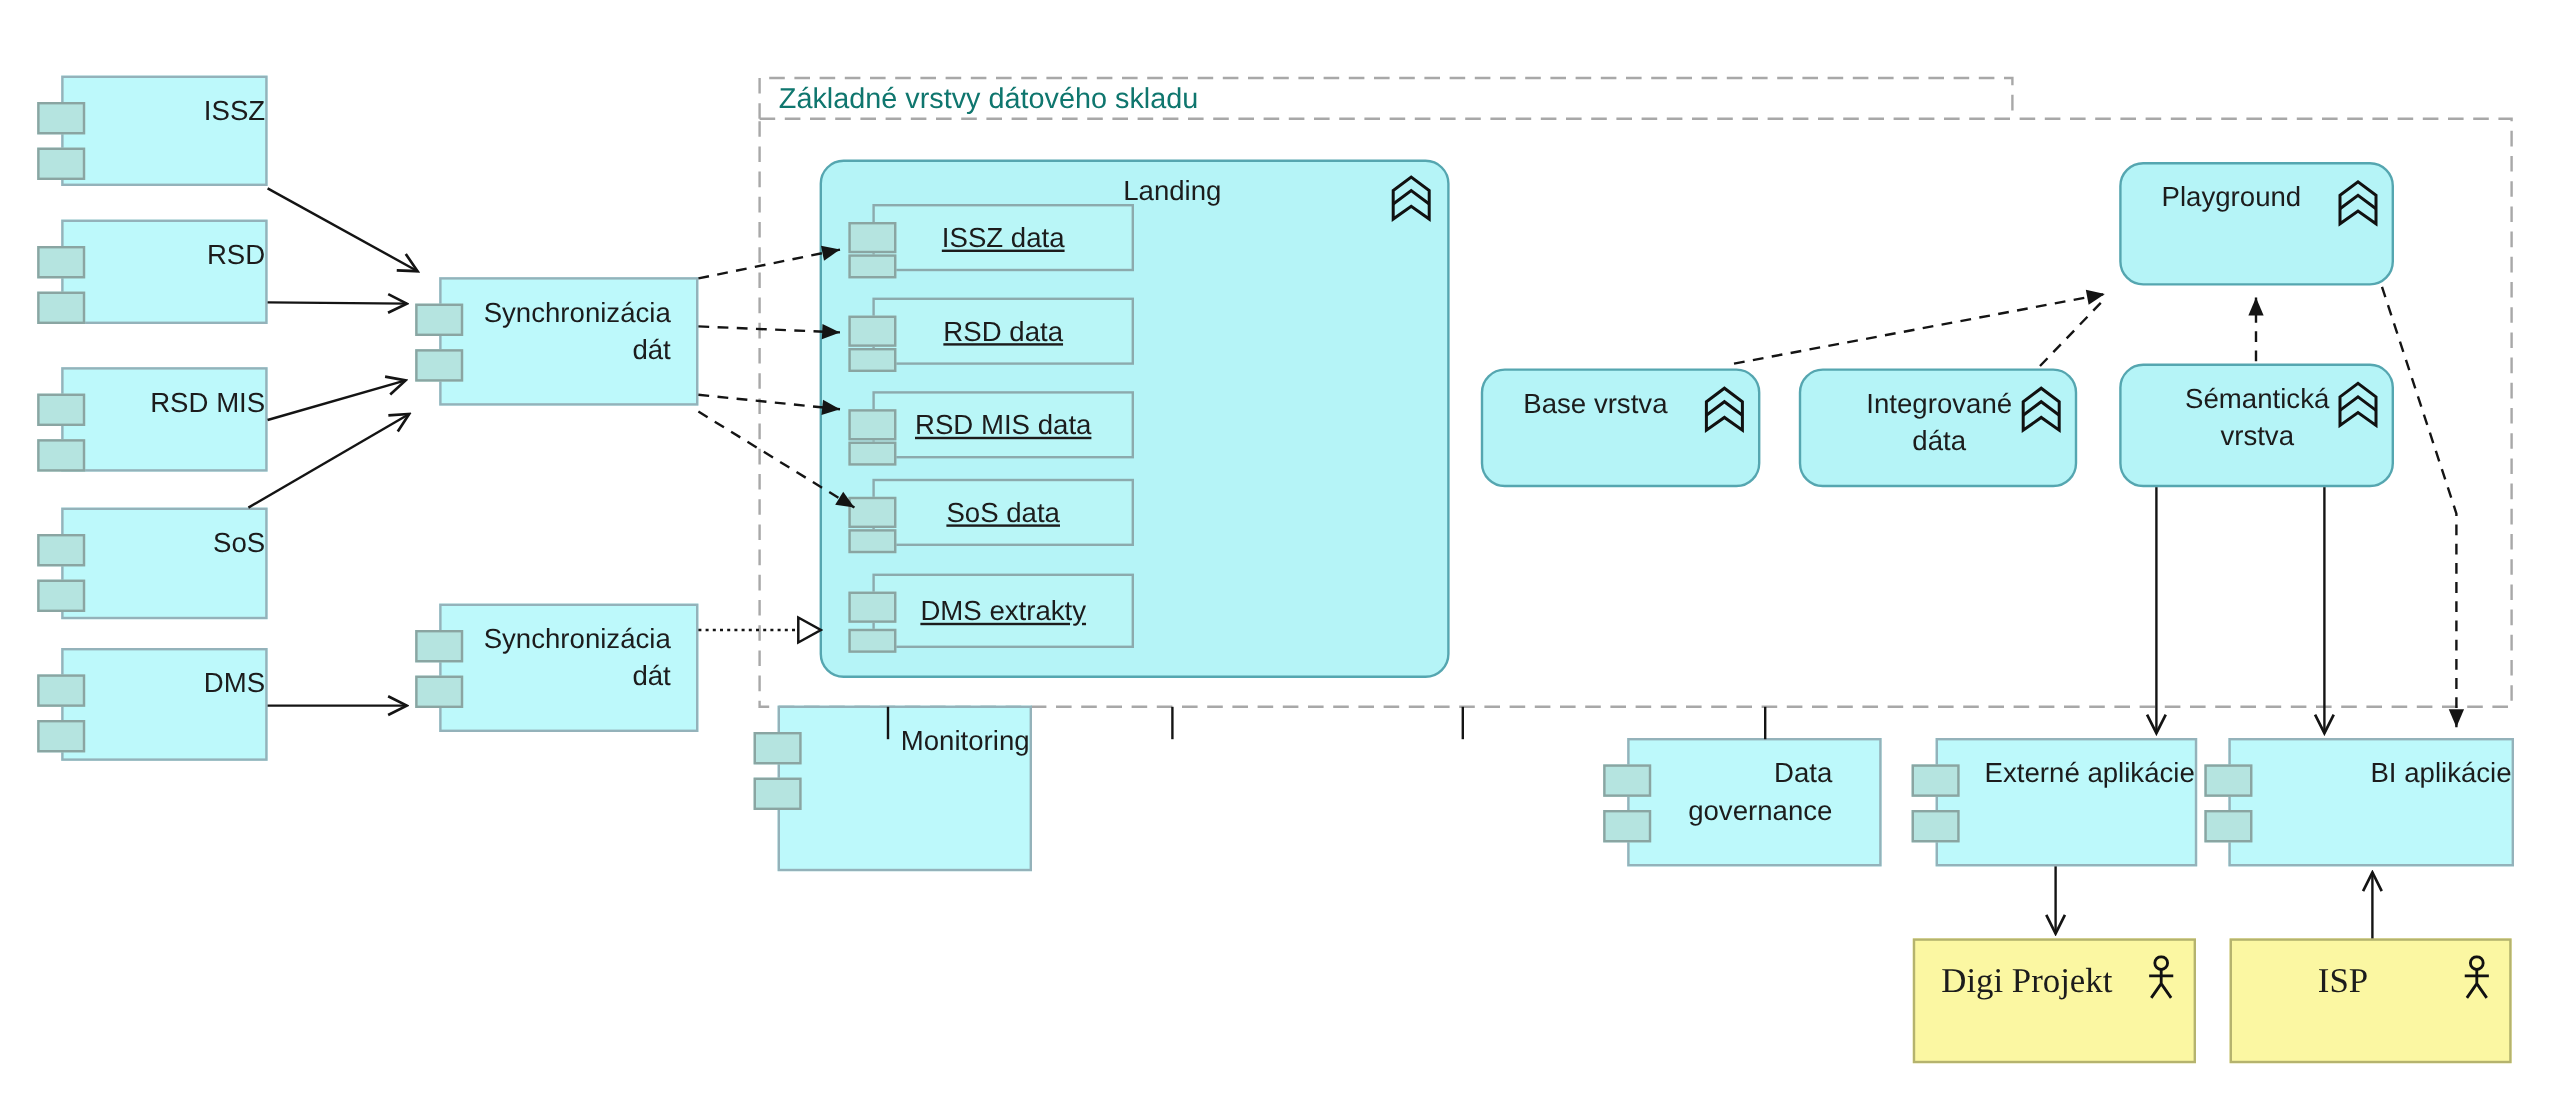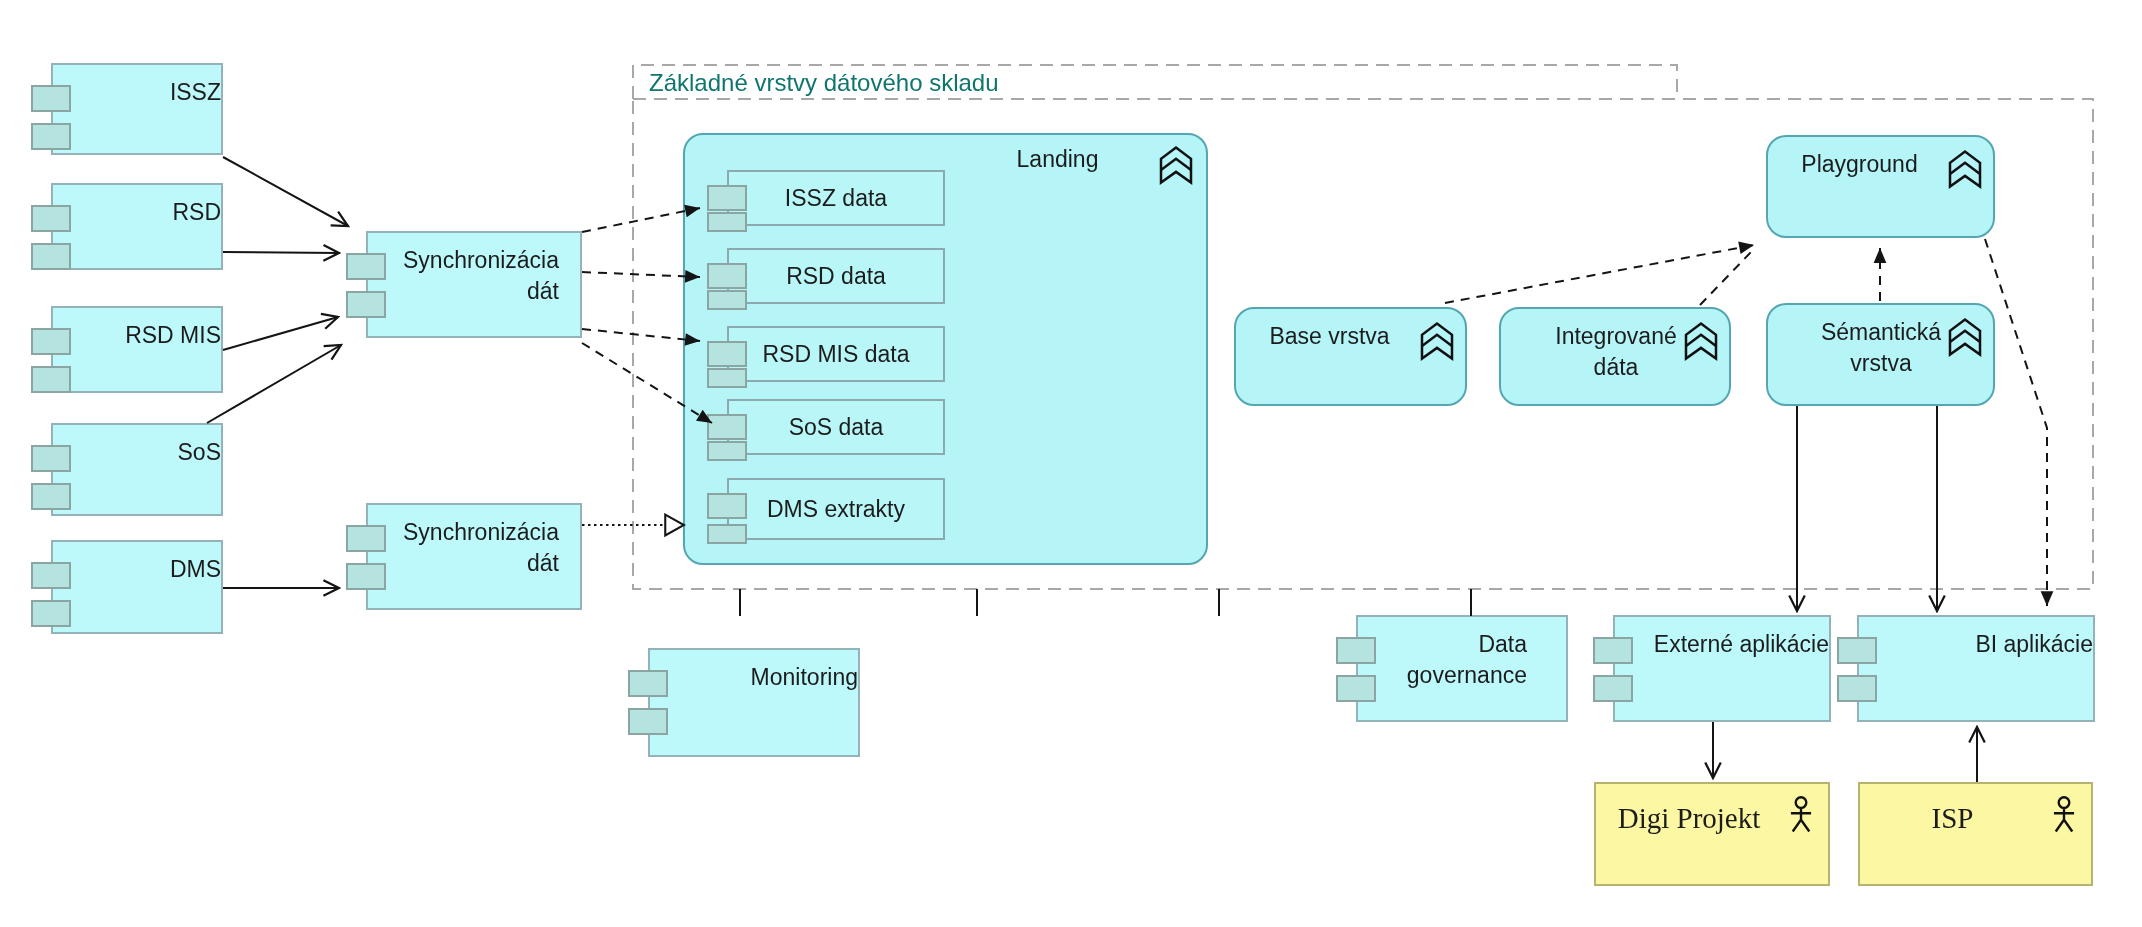--- a/index.html
+++ b/index.html
@@ -20,21 +20,21 @@
   .comp .lbl{margin:12px auto 0;line-height:31px;}
   .port{
     position:absolute;left:-22px;width:40px;height:27px;box-sizing:border-box;
     background:#b5e4e0;border:2px solid #8aa5a2;z-index:3;
   }
   .p1{top:20px;}
   .p2{top:58px;}
 
   
   .inner{z-index:2;background:#b9f6f7;border:2px solid #8caaad;}
-  .inner .lbl{position:absolute;inset:0;margin:0;display:flex;align-items:center;justify-content:center;}
+  .inner .lbl{position:absolute;inset:0;margin:0;display:flex;align-items:center;justify-content:center;text-decoration:underline;}
   .inner .p1{top:13px;height:26px;}
   .inner .p2{top:40px;height:20px;}
   .dmsx .p2{top:44px;}
 
   
   .round{
     position:absolute;box-sizing:border-box;z-index:1;
     background:#b5f4f7;border:2px solid #55a6b0;border-radius:20px;
     font-size:23px;
   }
@@ -46,21 +46,21 @@
     position:absolute;box-sizing:border-box;z-index:2;
     background:#fbf7a2;border:2px solid #b5b36e;font-size:29px;font-family:Liberation Serif, serif;
   }
   .yellow .ylbl{position:absolute;left:14px;right:60px;top:18px;text-align:center;}
   .actor{position:absolute;top:12px;right:14px;width:26px;height:38px;}
 
   #group-title{
     position:absolute;left:649px;top:69px;z-index:1;
     font-size:24px;color:#0f766e;white-space:nowrap;
   }
-  #landing-label{position:absolute;left:970px;top:146px;width:175px;text-align:center;font-size:23px;z-index:2;}
+  #landing-label{position:absolute;left:936px;top:146px;width:175px;font-size:23px;z-index:2;}
   #landing-badge{position:absolute;left:1158px;top:145px;width:36px;height:40px;z-index:2;}
 </style>
 </head>
 <body>
 
 <div id="canvas">
 
   <svg id="bg" class="layer" width="2142" height="927">
     <path d="M633,99 L633,65 L1677,65 L1677,99" fill="none" stroke="#a8a8a8" stroke-width="2" stroke-dasharray="13 8"></path>
     <rect x="633" y="99" width="1460" height="490" fill="none" stroke="#a8a8a8" stroke-width="2" stroke-dasharray="13 8"></rect>
@@ -170,21 +170,21 @@
   <div class="round" style="left:1766px;top:135px;width:229px;height:103px">
     <span class="badge">
       <svg width="36" height="40" viewBox="0 0 28 32">
         <path d="M2,30 L2,11 L14,2 L26,11 L26,30 L14,21.5 Z" fill="none" stroke="#111" stroke-width="2"></path>
         <path d="M2,20 L14,11 L26,20" fill="none" stroke="#111" stroke-width="2"></path>
       </svg>
     </span>
     <div class="rlbl">Playground</div>
   </div>
 
-  <div class="comp" style="left:648px;top:648px;width:212px;height:109px">
+  <div class="comp" style="left:648px;top:588px;width:212px;height:138px">
     <span class="port p1"></span>
     <span class="port p2"></span>
     <div class="lbl">Monitoring</div>
   </div>
   <div class="comp" style="left:1356px;top:615px;width:212px;height:107px">
     <span class="port p1"></span>
     <span class="port p2"></span>
     <div class="lbl" style="width:130px">Data governance</div>
   </div>
   <div class="comp" style="left:1613px;top:615px;width:218px;height:107px">

